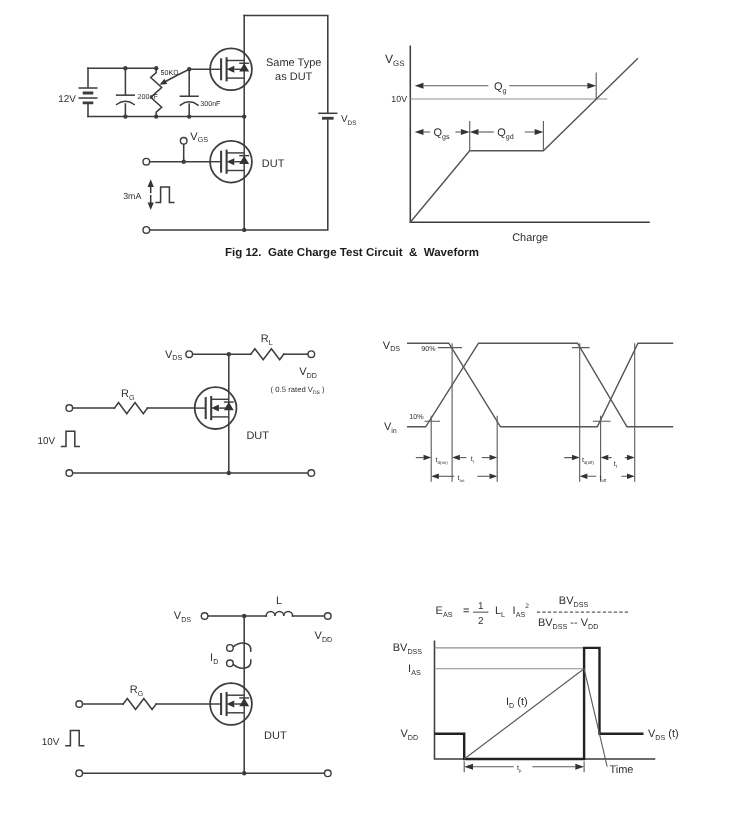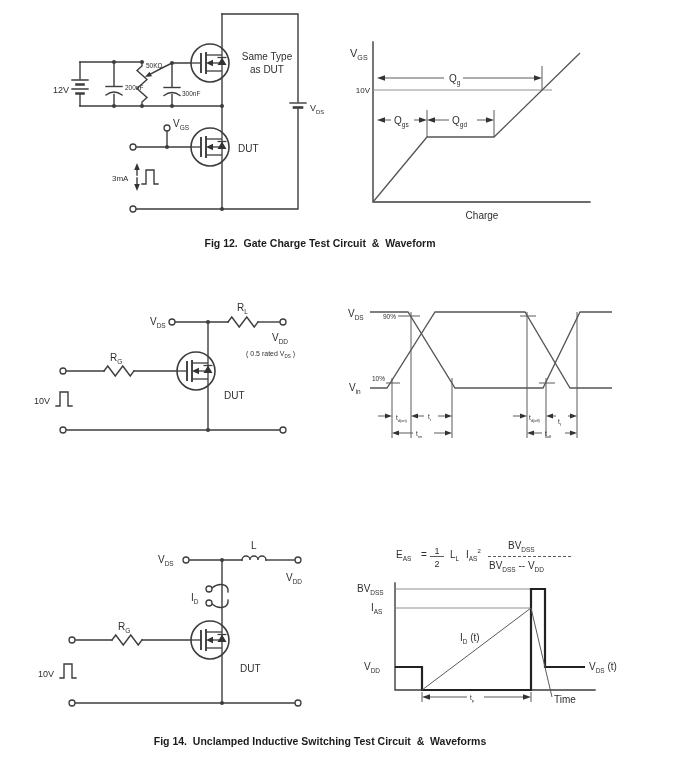--- a/index.html
+++ b/index.html
@@ -264,16 +264,15 @@
     <text class="f10" x="357" y="592"><tspan>BV</tspan><tspan class="sub" dy="2.5">DSS</tspan></text>
     <text class="f10" x="371" y="611"><tspan>I</tspan><tspan class="sub" dy="2.5">AS</tspan></text>
     <text class="f10" x="364" y="670"><tspan>V</tspan><tspan class="sub" dy="2.5">DD</tspan></text>
     <text class="f10" x="460" y="641"><tspan>I</tspan><tspan class="sub" dy="2.5">D</tspan><tspan dy="-2.5"> (t)</tspan></text>
     <text class="f10" x="589" y="670"><tspan>V</tspan><tspan class="sub" dy="2.5">DS</tspan><tspan dy="-2.5"> (t)</tspan></text>
     <text class="f65" x="470" y="700"><tspan>t</tspan><tspan class="sub2" dy="1.8">p</tspan></text>
     <text class="f10" x="554" y="703">Time</text>
   </g>
 </svg>
 
-<div class="caption" style="top:237px">Fig 12.  Gate Charge Test Circuit  &amp;  Waveform</div>
-<div class="caption" style="top:735px">Fig 14.  Unclamped Inductive Switching Test Circuit  &amp;  Waveforms</div>
+<div class="caption" style="top:224px">Fig 12.  Gate Charge Test Circuit  &amp;  Waveform</div>
 
 </div>
 
 </body></html>

